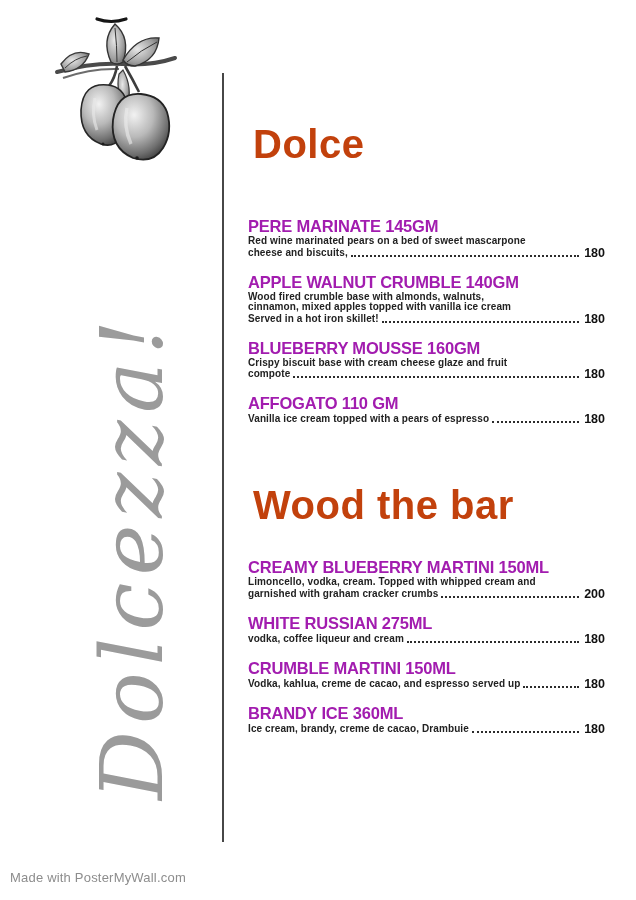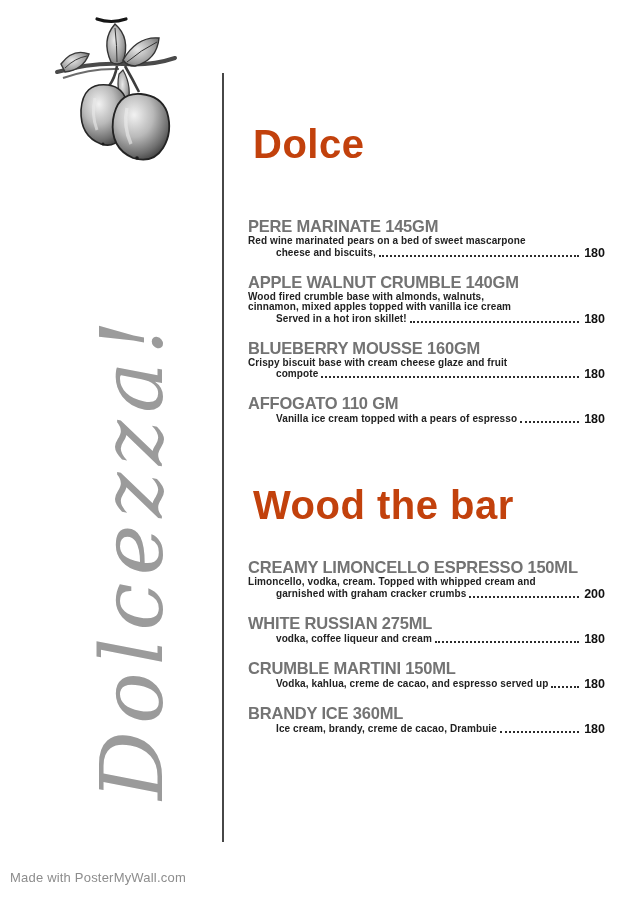--- a/index.html
+++ b/index.html
@@ -29,29 +29,29 @@
   
   .menu-col{position:absolute;left:248px;top:0;width:357px;}
   .section-title{
     margin:0 0 0 5px;font-size:40px;line-height:44px;font-weight:bold;
     letter-spacing:0.5px;color:#c2410c;
   }
   .section-title.first{margin-top:122px;margin-bottom:50px;}
   .section-title.second{margin-top:58px;margin-bottom:30px;}
   .menu-item{margin-bottom:13px;}
   .item-name{
-    font-size:16.5px;line-height:20px;font-weight:bold;color:#737373;
+    font-size:16.5px;line-height:20px;font-weight:bold;color:#a21caf;
     letter-spacing:-0.2px;white-space:nowrap;
   }
   .item-desc{
     font-size:10px;line-height:10.5px;font-weight:bold;color:#222;
     letter-spacing:0.1px;white-space:nowrap;
   }
   .item-row{display:flex;align-items:flex-end;height:12px;}
-  .item-row .item-desc{line-height:12px;margin-left:28px;}
+  .item-row .item-desc{line-height:12px;}
   .dots{flex:1 1 auto;margin:0 5px 2px 3px;border-bottom:2px dotted #2c2c2c;min-width:10px;}
   .price{font-size:12.5px;line-height:12px;font-weight:bold;color:#111;text-align:left;}
 </style>
 </head>
 <body>
 
 <div class="page">
 
   <svg class="illustration" viewBox="0 0 128 168" xmlns="http://www.w3.org/2000/svg">
     <defs>
@@ -137,21 +137,21 @@
             <span class="item-desc">Vanilla ice cream topped with a pears of espresso</span>
             <span class="dots"></span>
             <span class="price">180</span>
           </div>
         </div>
       </div>
 
     <h1 class="section-title second">Wood the bar</h1>
     <div>
         <div class="menu-item">
-          <div class="item-name">CREAMY LIMONCELLO ESPRESSO 150ML</div>
+          <div class="item-name">CREAMY BLUEBERRY MARTINI 150ML</div>
           <div class="item-desc">Limoncello, vodka, cream. Topped with whipped cream and</div>
           <div class="item-row">
             <span class="item-desc">garnished with graham cracker crumbs</span>
             <span class="dots"></span>
             <span class="price">200</span>
           </div>
         </div>
         <div class="menu-item">
           <div class="item-name">WHITE RUSSIAN 275ML</div>
           <div class="item-row">

